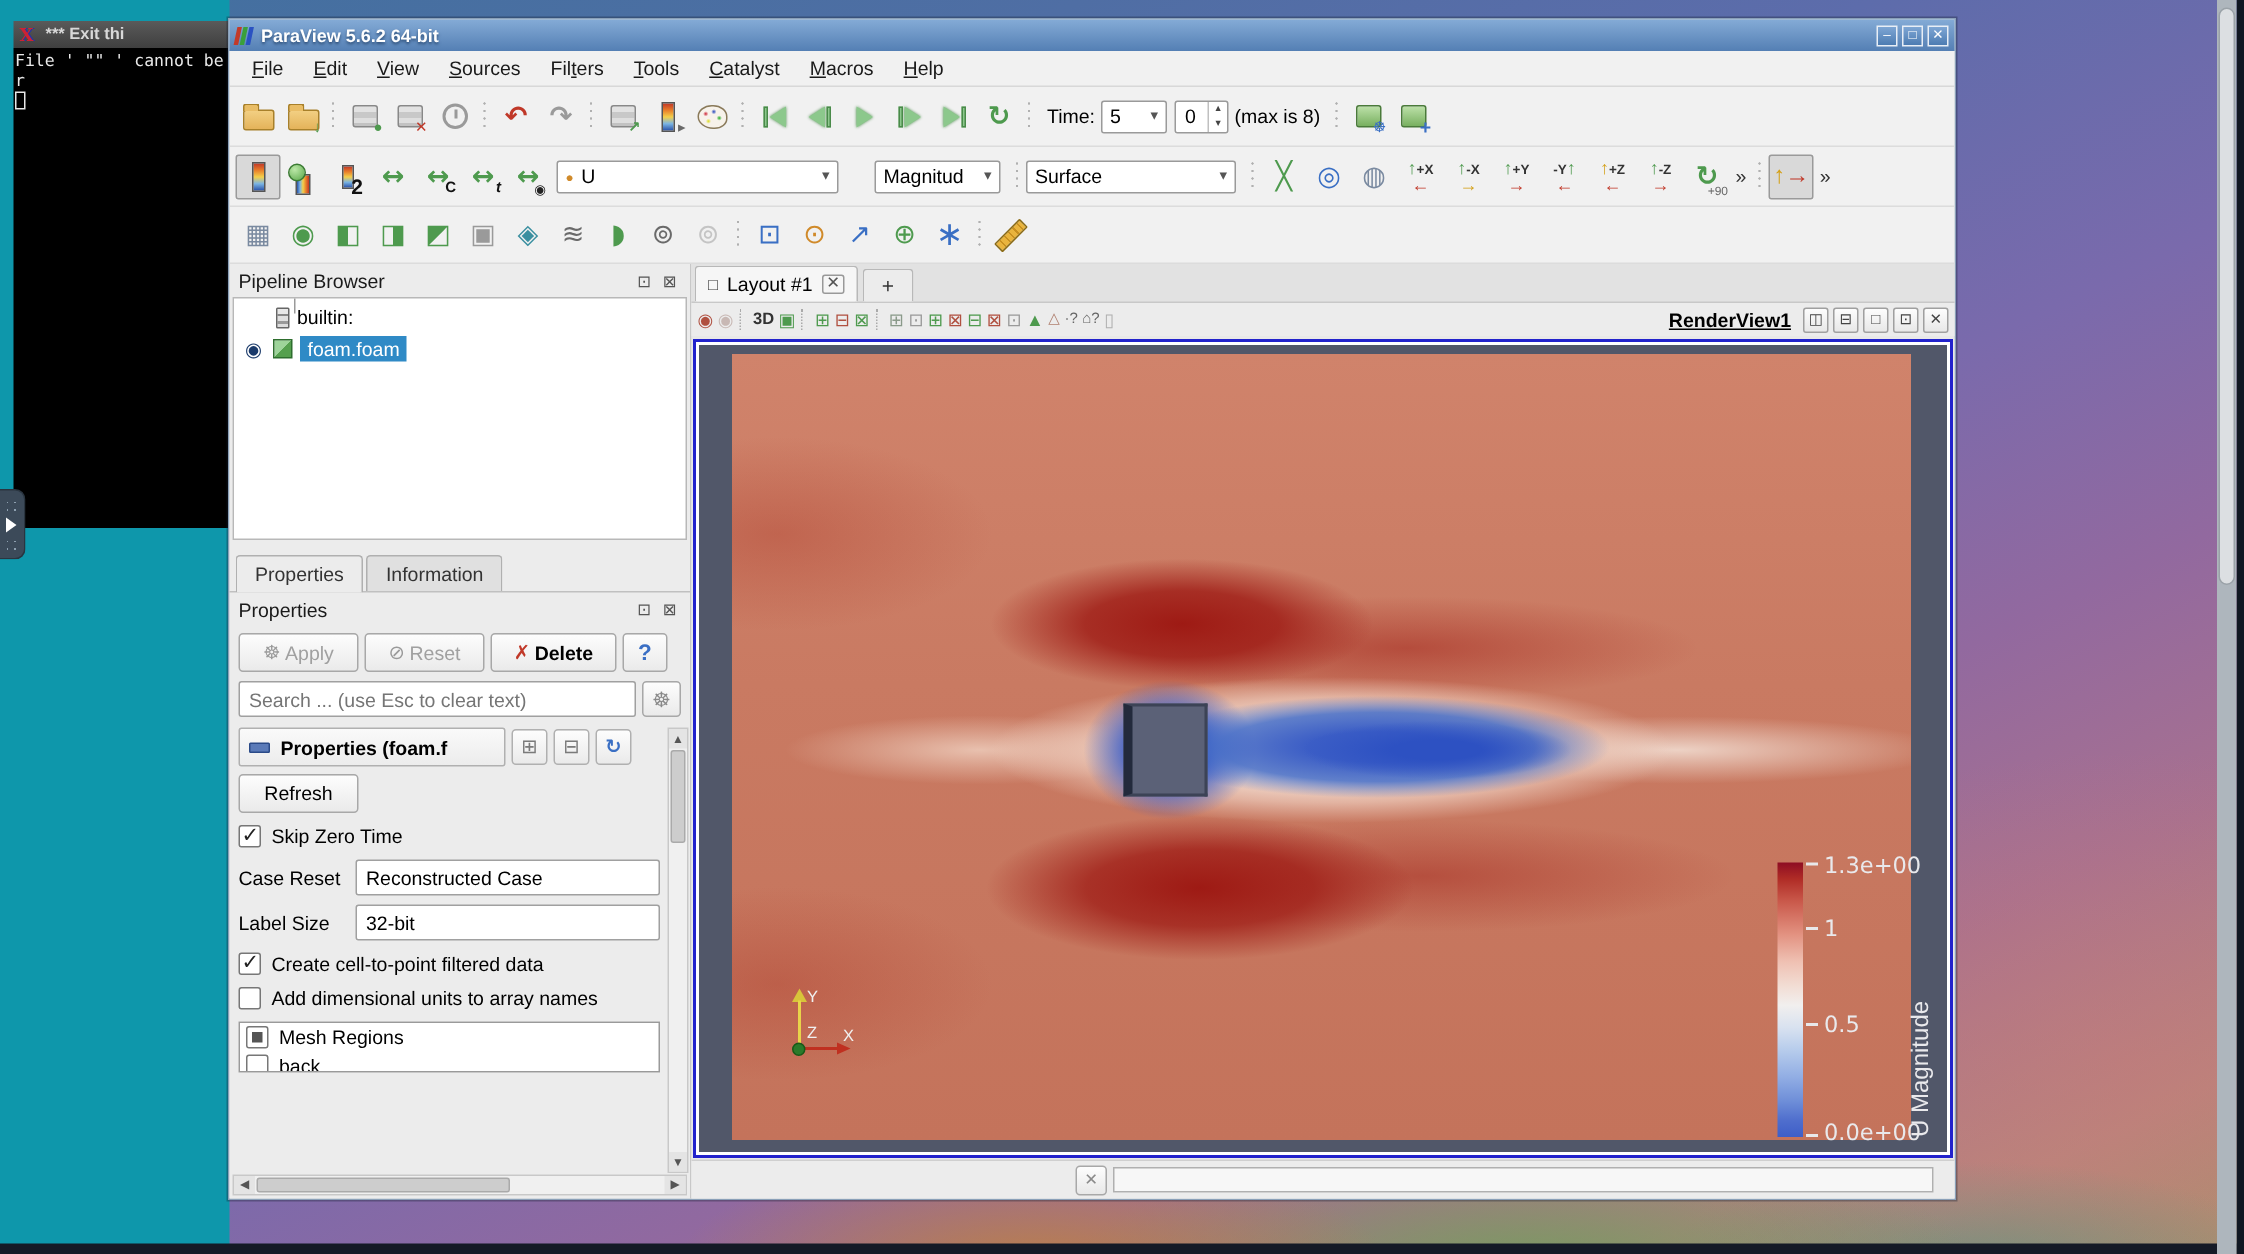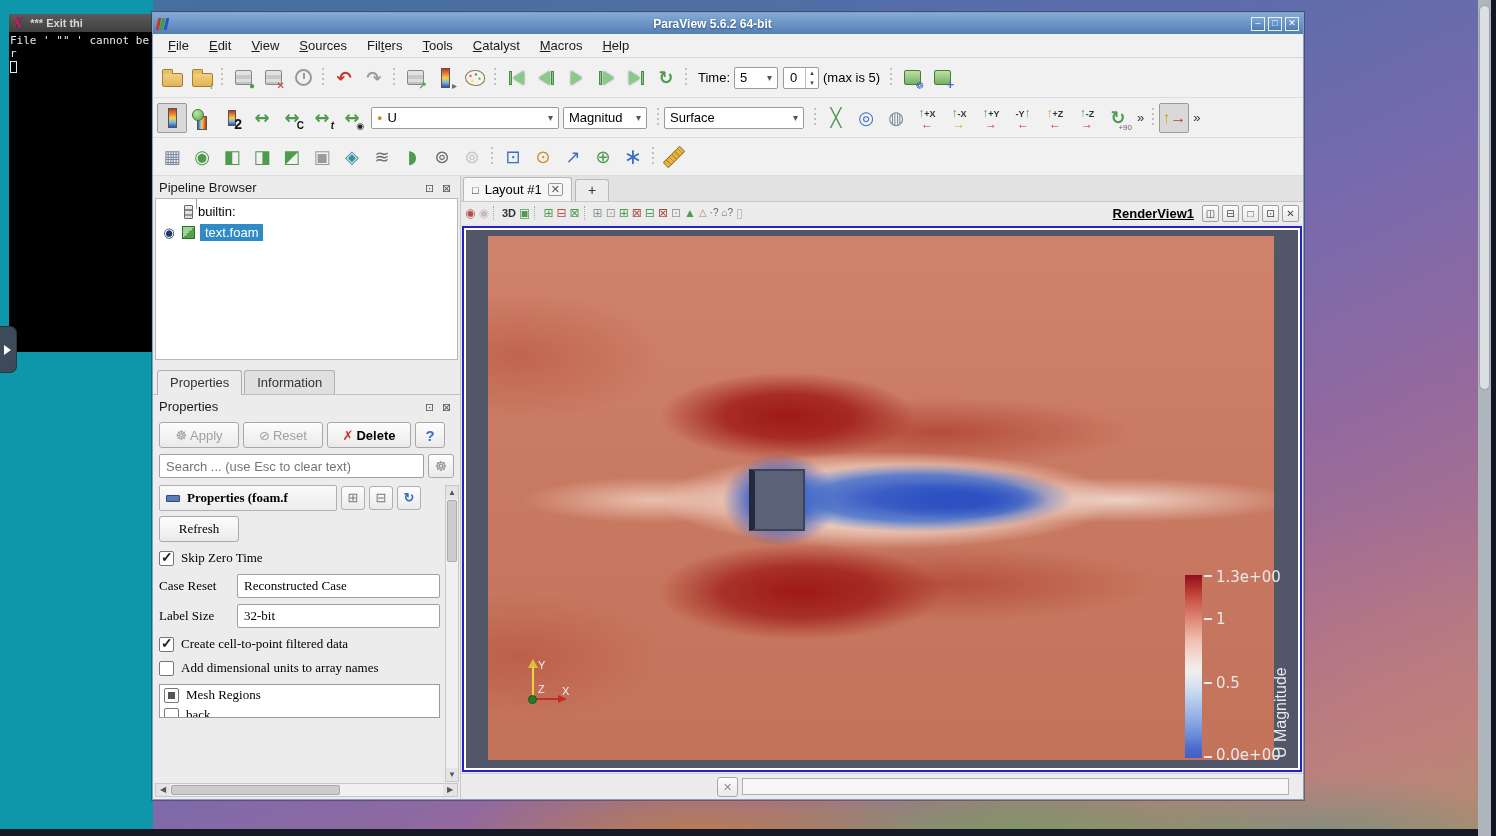--- a/index.html
+++ b/index.html
@@ -32,21 +32,21 @@
   
   .dock-tab { position:absolute; left:0; top:326px; width:17px; height:47px; background:#3c4a59; border:1px solid #2a3540; border-left:none; border-radius:0 7px 7px 0;
     background-image:radial-gradient(1.2px 1.2px at 5px 8px, #8ea0b0 50%, transparent 55%),radial-gradient(1.2px 1.2px at 10px 8px, #8ea0b0 50%, transparent 55%),radial-gradient(1.2px 1.2px at 5px 13px, #8ea0b0 50%, transparent 55%),radial-gradient(1.2px 1.2px at 10px 13px, #8ea0b0 50%, transparent 55%),radial-gradient(1.2px 1.2px at 5px 34px, #8ea0b0 50%, transparent 55%),radial-gradient(1.2px 1.2px at 10px 34px, #8ea0b0 50%, transparent 55%),radial-gradient(1.2px 1.2px at 5px 39px, #8ea0b0 50%, transparent 55%),radial-gradient(1.2px 1.2px at 10px 39px, #8ea0b0 50%, transparent 55%); }
   .dock-arrow { position:absolute; left:4px; top:18px; width:0; height:0; border-left:7px solid #fff; border-top:5px solid transparent; border-bottom:5px solid transparent; }
 
   
   .pv { position:absolute; left:152px; top:12px; width:1152px; height:788px; background:#ececec; border:1px solid #8aa0b8; box-shadow:0 0 0 1px rgba(20,30,50,.35); display:flex; flex-direction:column; }
   .titlebar { height:21px; background:linear-gradient(#84abd6,#547fb4); display:flex; align-items:center; padding:0 4px; flex:none; }
   .pv-logo { display:flex; gap:1px; margin-right:6px; transform:skewX(-12deg); }
   .pv-logo i { display:block; width:3px; height:12px; }
-  .pv-title { flex:1; text-align:center; color:#fff; font-weight:bold; font-size:12px; text-shadow:0 1px 2px #2a4a72; }
+  .pv-title { flex:1; text-align:left; color:#fff; font-weight:bold; font-size:12px; text-shadow:0 1px 2px #2a4a72; }
   .win-btns { display:flex; gap:3px; }
   .win-btn { width:14px; height:14px; background:linear-gradient(#7ea6d4,#4d7cb2); border:1px solid #e8eef6; color:#fff; font-size:9px; line-height:11px; text-align:center; }
 
   .menubar { height:24px; background:#f1f1f1; border-bottom:1px solid #d8d8d8; display:flex; align-items:center; padding:0 6px; gap:2px; flex:none; }
   .menu-item { font-size:13px; color:#1a1a1a; padding:3px 9px; }
   .menu-item u { text-decoration:underline; }
 
   .tbar { background:#f1f1f1; border-bottom:1px solid #dcdcdc; display:flex; align-items:center; padding:0 4px; flex:none; }
   .tb1 { height:40px; } .tb2 { height:40px; } .tb3 { height:38px; }
   .tbtn { width:30px; height:30px; display:flex; align-items:center; justify-content:center; border:1px solid transparent; border-radius:2px; position:relative; flex:none; }
@@ -107,21 +107,21 @@
   .ptab.active { background:#ececec; font-weight:normal; height:25px; position:relative; top:1px; }
 
   .btnrow { display:flex; gap:4px; padding:5px 6px 3px 6px; flex:none; }
   .pbtn { height:26px; border:1px solid #a8a8a8; border-radius:3px; background:linear-gradient(#fdfdfd,#eaeaea); font-size:13px; display:flex; align-items:center; justify-content:center; gap:3px; padding:0 8px; }
   .pbtn.disabled { color:#a0a0a0; }
   .pbtn.w { width:80px; }
   .searchrow { display:flex; gap:4px; padding:3px 6px; flex:none; align-items:center; }
   .searchrow input { flex:1; height:24px; border:1px solid #a0a0a0; border-radius:2px; font-size:13px; padding:0 6px; color:#555; background:#fff; font-family:"Liberation Sans",sans-serif; }
   .gearbtn { width:26px; height:24px; border:1px solid #a8a8a8; border-radius:3px; background:linear-gradient(#fdfdfd,#eaeaea); text-align:center; font-size:14px; color:#8a8a8a; line-height:22px; }
 
-  .props-scroll { position:relative; flex:1; overflow:hidden; padding:4px 20px 0 6px;font-family:Liberation Serif, serif; }
+  .props-scroll { position:relative; flex:1; overflow:hidden; padding:4px 20px 0 6px; }
   .sec-hd { display:flex; align-items:center; gap:4px; margin-bottom:5px; }
   .sec-box { flex:none; width:178px; height:26px; border:1px solid #b0b0b0; border-radius:2px; background:linear-gradient(#fafafa,#ececec); display:flex; align-items:center; padding:0 6px; gap:7px; font-size:13px; font-weight:bold; overflow:hidden; white-space:nowrap; }
   .minus-ic { width:14px; height:7px; background:#5a7ab8; border:1px solid #2a4a88; border-radius:1px; flex:none; }
   .mini-btn { width:24px; height:24px; border:1px solid #b0b0b0; border-radius:3px; background:linear-gradient(#fdfdfd,#eaeaea); text-align:center; font-size:13px; line-height:22px; color:#7a7a7a; flex:none; }
   .refresh-btn { width:80px; height:26px; border:1px solid #a8a8a8; border-radius:3px; background:linear-gradient(#fdfdfd,#eaeaea); font-size:13px; text-align:center; line-height:24px; margin-bottom:8px; }
   .chkrow { display:flex; align-items:center; gap:7px; font-size:13px; margin:8px 0; }
   .chk { width:15px; height:15px; background:#fff; border:1px solid #777; border-radius:2px; position:relative; flex:none; }
   .chk.checked::after { content:"✓"; position:absolute; left:1px; top:-3px; font-size:14px; font-weight:bold; color:#222; }
   .chk.partial::after { content:""; position:absolute; left:3px; top:3px; width:7px; height:7px; background:#555; }
   .fieldrow { display:flex; align-items:center; margin:6px 0; font-size:13px; }
@@ -323,21 +323,21 @@
           <span class="arr">▾</span>
         </span>
       <span style="width:5px"></span>
       <span class="spinbox">
           <span class="val">0</span>
           <span class="arrows">
             <span>▴</span>
             <span>▾</span>
           </span>
         </span>
-      <span class="max-label">(max is 5)</span>
+      <span class="max-label">(max is 8)</span>
       <span class="tsep"></span>
       <span class="tbtn">
           <span class="ic-server" style="background:linear-gradient(#bce0a8,#78b060);border-color:#4a7a3a"></span>
           <span class="badge blue">☸</span>
         </span>
       <span class="tbtn">
           <span class="ic-server" style="background:linear-gradient(#bce0a8,#78b060);border-color:#4a7a3a"></span>
           <span class="badge blue" style="font-size:13px">+</span>
         </span>
     </div>
@@ -367,21 +367,21 @@
         </span>
       <span class="tbtn">
           <span class="g green" style="font-weight:bold">↔</span>
           <span class="badge" style="color:#222;font-size:9px">◉</span>
         </span>
       <span class="combo" style="width:188px;margin-left:4px">
           <span class="orange" style="font-size:9px">●</span>
           <span>U</span>
           <span class="arr">▾</span>
         </span>
-      <span class="combo" style="width:84px;margin-left:4px">
+      <span class="combo" style="width:84px;margin-left:24px">
           <span>Magnitud</span>
           <span class="arr">▾</span>
         </span>
       <span class="tsep" style="margin-left:8px"></span>
       <span class="combo" style="width:140px">
           <span>Surface</span>
           <span class="arr">▾</span>
         </span>
       <span class="tsep" style="margin-left:8px"></span>
       <span class="tbtn">
@@ -498,21 +498,21 @@
         <div class="tree">
           <div class="tree-line"></div>
           <div class="tree-row">
             <span class="eye"></span>
             <span class="tree-ic ic-srv-small"></span>
             <span>builtin:</span>
           </div>
           <div class="tree-row">
             <span class="eye">◉</span>
             <span class="tree-ic ic-cube"></span>
-            <span class="sel-label">text.foam</span>
+            <span class="sel-label">foam.foam</span>
           </div>
         </div>
 
         <div class="ptabs">
           <span class="ptab active">Properties</span>
           <span class="ptab">Information</span>
         </div>
 
         <div class="dock-hd">
           <span>Properties</span>

